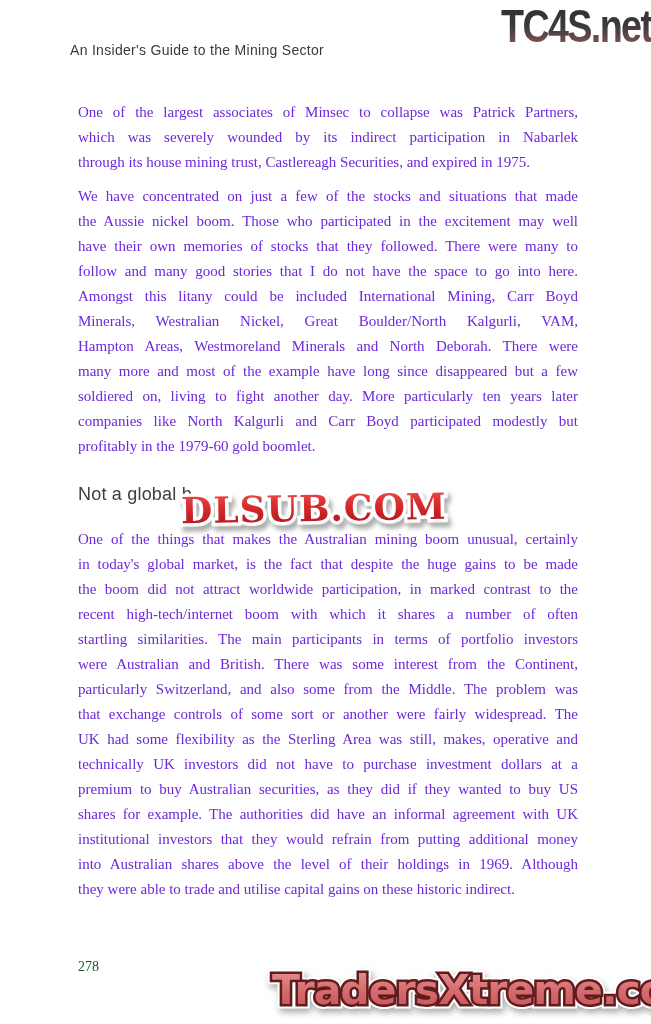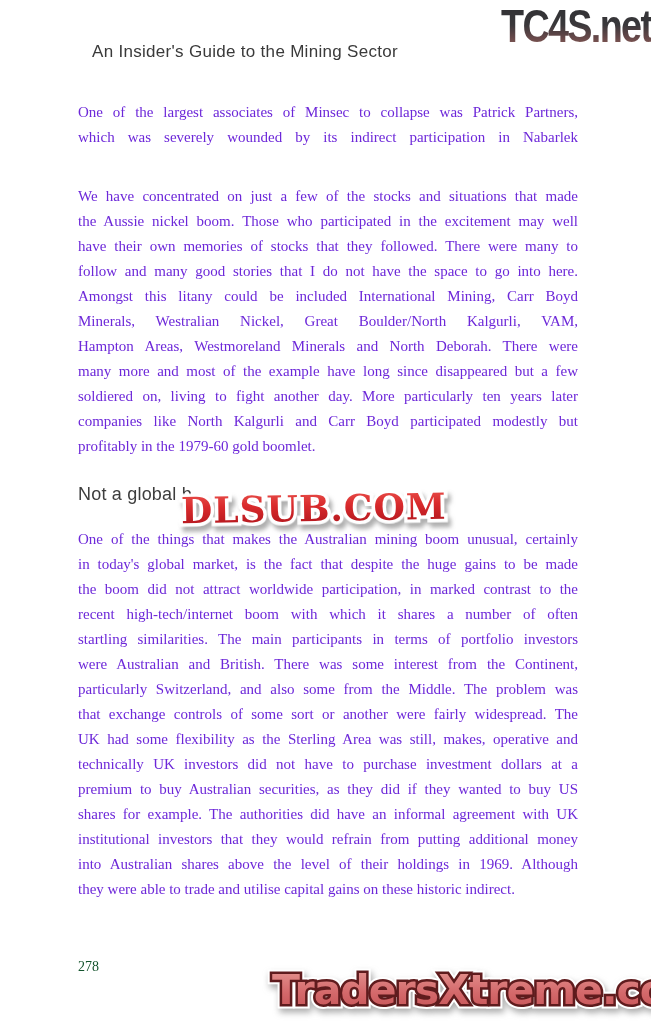--- a/index.html
+++ b/index.html
@@ -3,23 +3,23 @@
 <meta charset="utf-8">
 <style>
   html,body { margin:0; padding:0; background:#ffffff; }
   #page {
     position:relative; width:651px; height:1024px; background:#ffffff;
     overflow:hidden; font-family:"Liberation Serif", serif;
   }
 
   
   .running-header {
-    position:absolute; left:92px; top:42px;
+    position:absolute; left:70px; top:42px;
     font-family:"Liberation Sans", sans-serif;
-    font-size:17px; color:#3a3a3a; letter-spacing:0.3px;
+    font-size:14px; color:#3a3a3a; letter-spacing:0.3px;
   }
 
   
   .tc4s {
     position:absolute; right:0px; top:2px;
     font-family:"Liberation Sans", sans-serif;
     font-weight:bold; font-size:46px; line-height:48px; letter-spacing:-2px;
     transform:scaleX(0.82); transform-origin:100% 0;
     background:linear-gradient(#2e2f32 0%, #3a383b 48%, #68494a 75%, #94635a 100%);
     -webkit-background-clip:text; background-clip:text; color:transparent;
@@ -81,20 +81,21 @@
 
 <div id="page">
 
   <div class="running-header">An Insider's Guide to the Mining Sector</div>
 
   <div class="tc4s">TC4S.net</div>
 
   <div class="bodyblock" style="top:100px">
       <div class="tline">One of the largest associates of Minsec to collapse was Patrick Partners,</div>
       <div class="tline">which was severely wounded by its indirect participation in Nabarlek</div>
+      <div class="tline tlast">through its house mining trust, Castlereagh Securities, and expired in 1975.</div>
     </div>
 
   <div class="bodyblock" style="top:184px">
       <div class="tline">We have concentrated on just a few of the stocks and situations that made</div>
       <div class="tline">the Aussie nickel boom. Those who participated in the excitement may well</div>
       <div class="tline">have their own memories of stocks that they followed. There were many to</div>
       <div class="tline">follow and many good stories that I do not have the space to go into here.</div>
       <div class="tline">Amongst this litany could be included International Mining, Carr Boyd</div>
       <div class="tline">Minerals, Westralian Nickel, Great Boulder/North Kalgurli, VAM,</div>
       <div class="tline">Hampton Areas, Westmoreland Minerals and North Deborah. There were</div>

